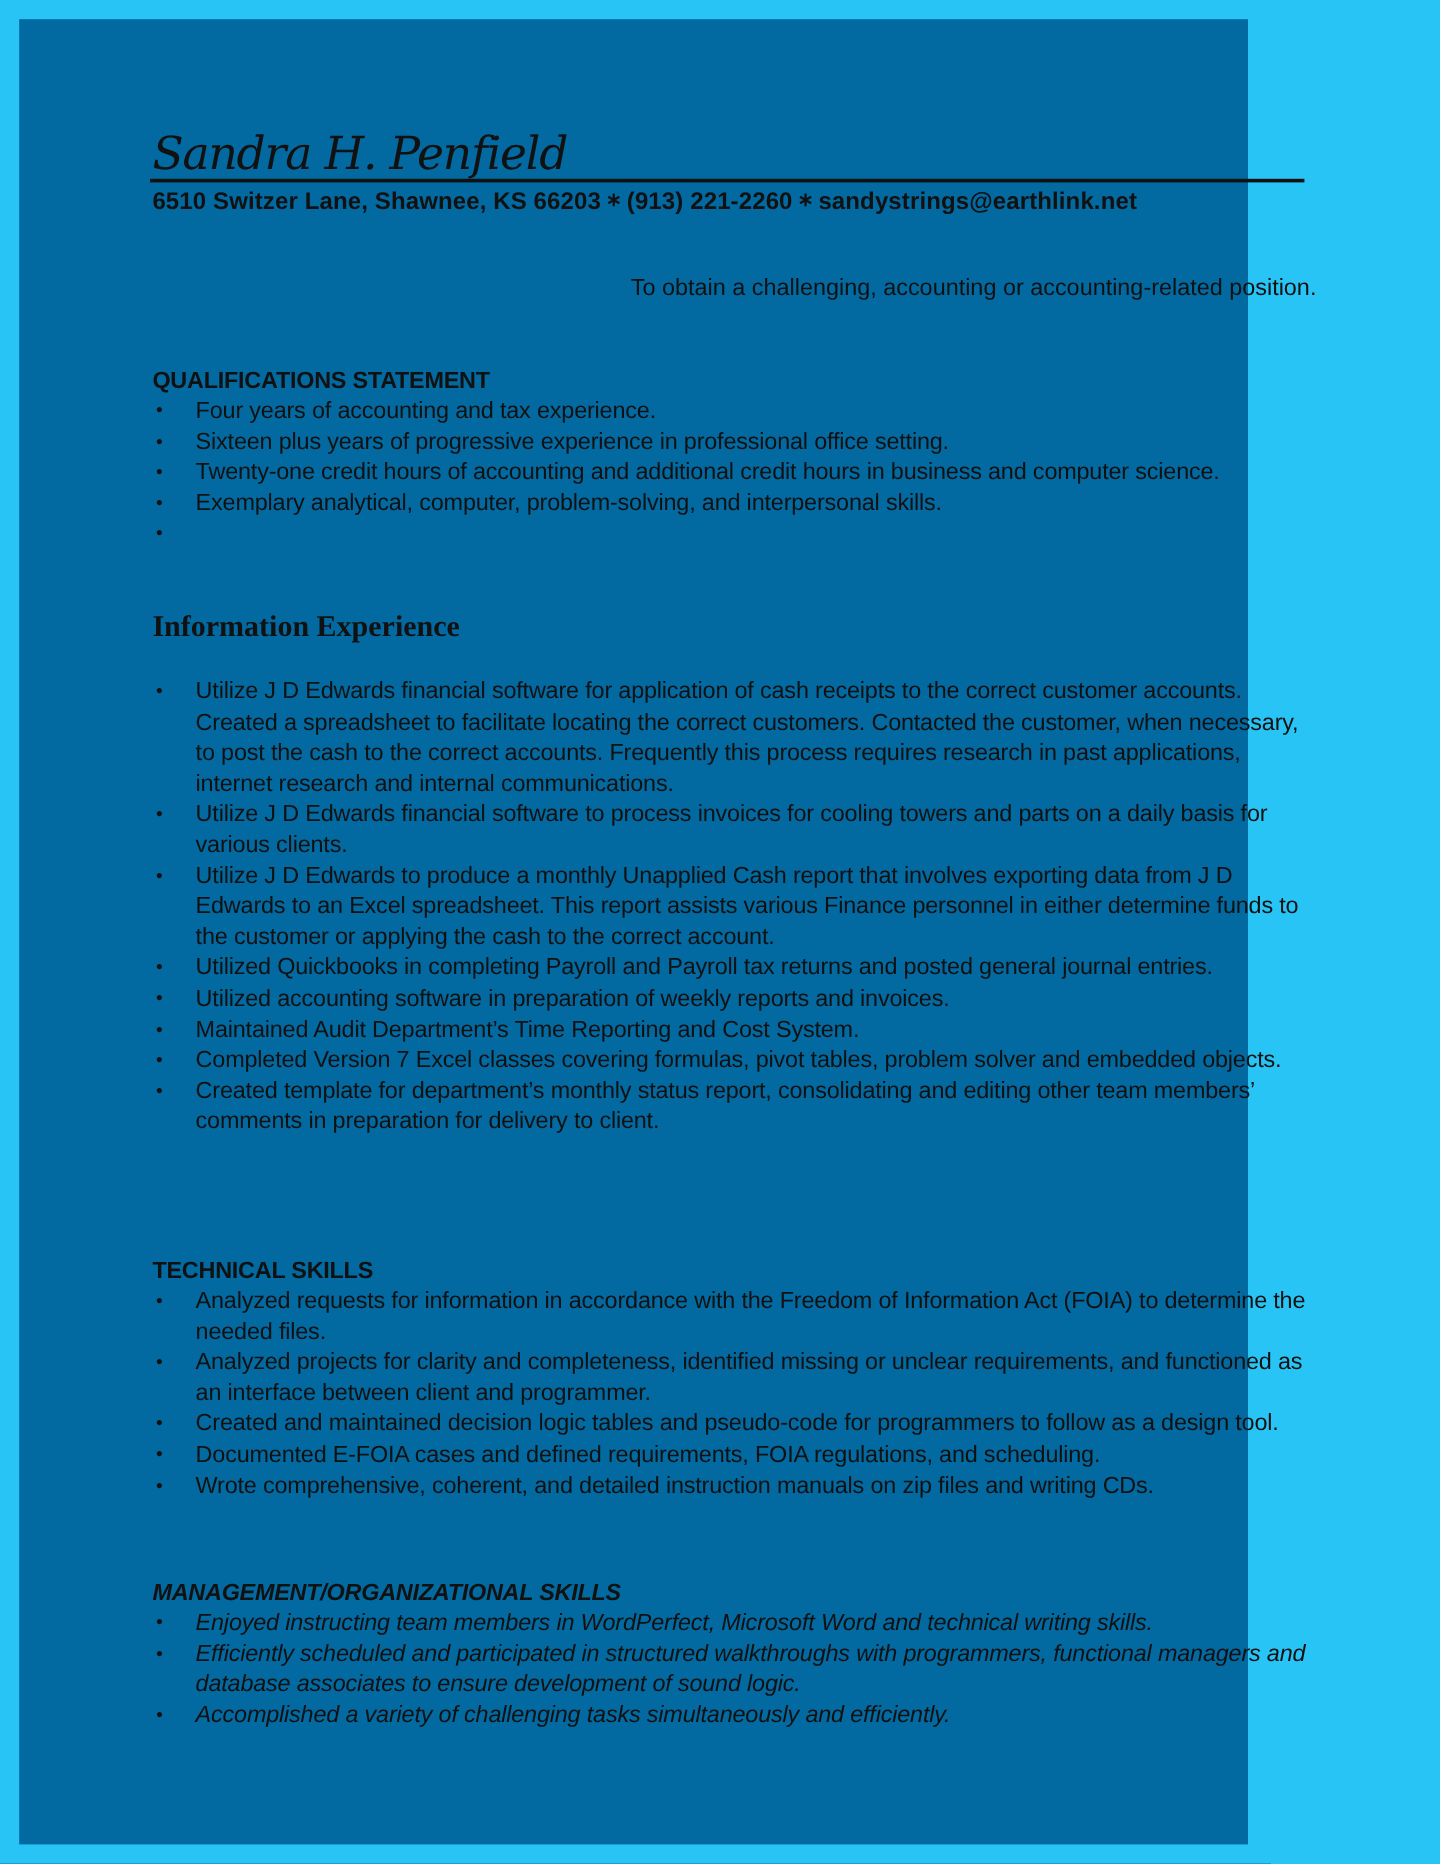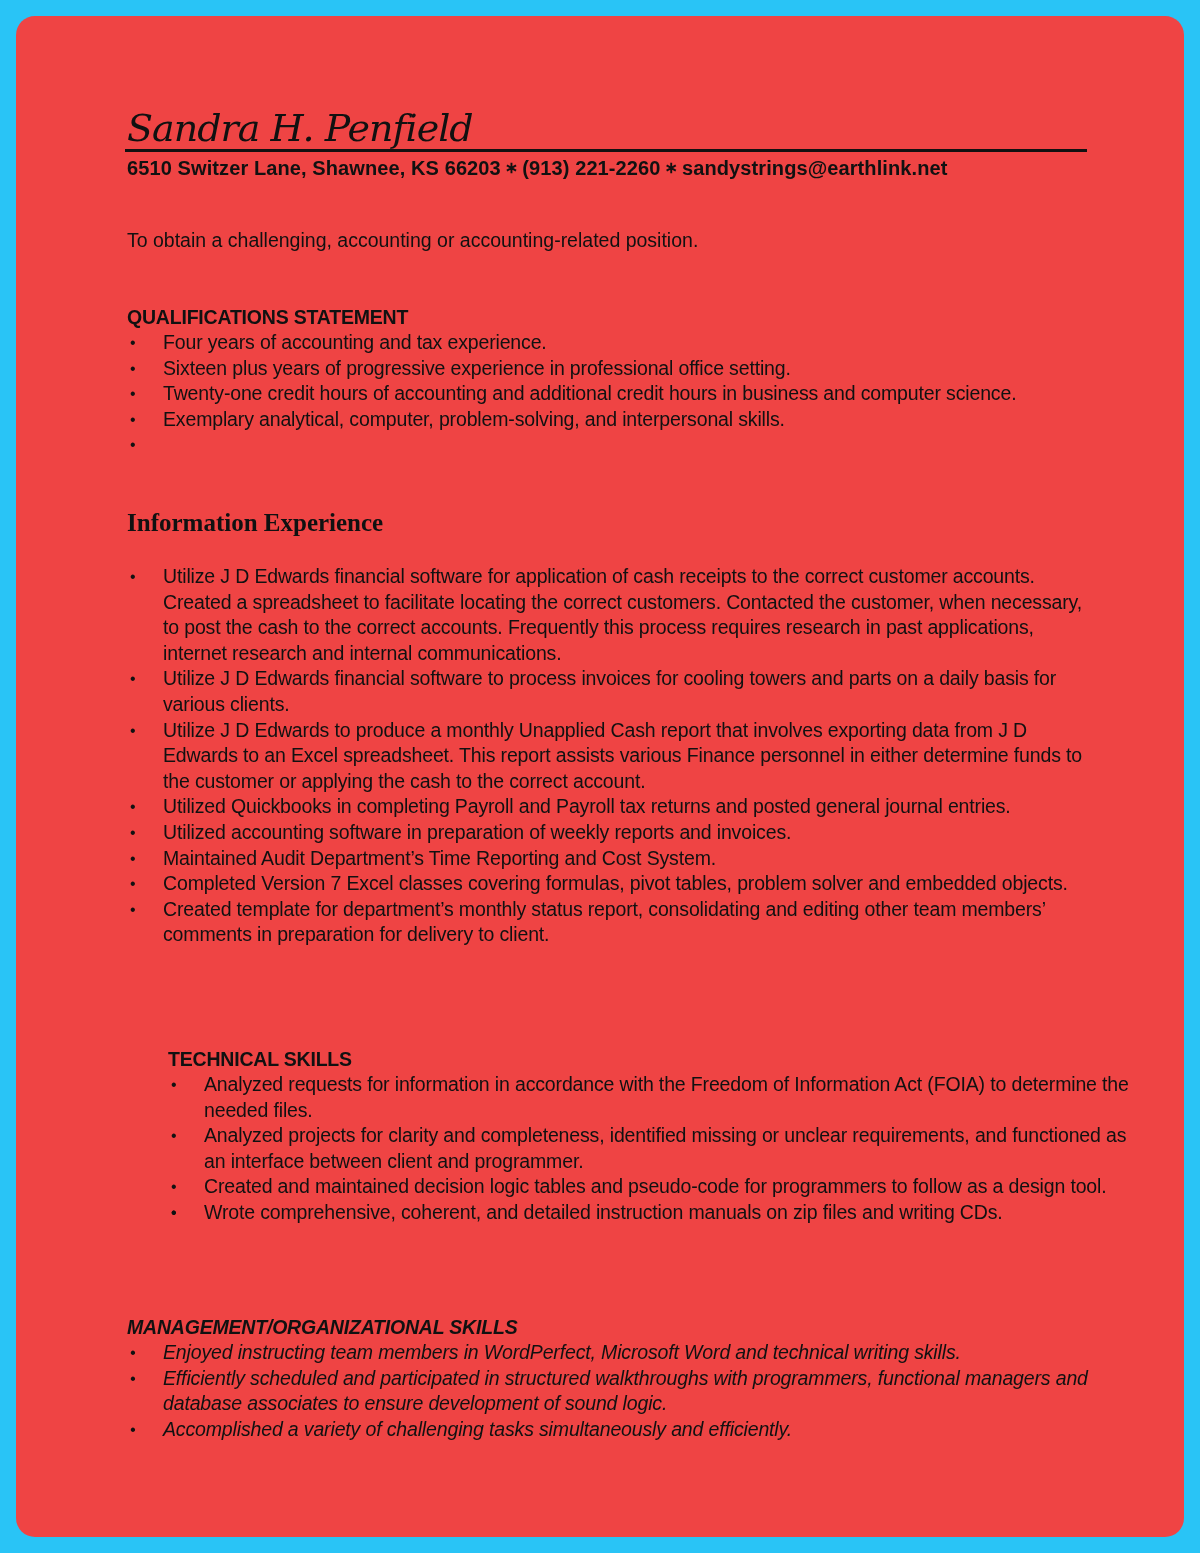--- a/index.html
+++ b/index.html
@@ -5,24 +5,23 @@
     html, body { margin: 0; padding: 0; }
     body {
       width: 1200px; height: 1553px;
       background: #29C4F6;
       position: relative;
       overflow: hidden;
     }
     .page {
       position: absolute;
       left: 16px; top: 16px;
-      width: 1168px; height: 1521px;
-      background: #ef4444;
+      width: 1024px; height: 1521px;
+      background: #0369a1;
       box-sizing: border-box;
-      border-radius: 19px;
     }
     .content {
       position: absolute;
       left: 111px; top: 0;
       width: 960px;
       color: #111;
       font-family: "Liberation Sans", sans-serif;
     }
     .name {
       position: absolute;
@@ -53,21 +52,21 @@
     .section { position: absolute; left: 0; width: 970px; }
     .h-caps {
       font-size: 19.5px; font-weight: bold; margin: 0;
       line-height: 26px; letter-spacing: -0.2px;
     }
     .h-serif {
       font-family: "Liberation Serif", serif;
       font-size: 25px; font-weight: bold; margin: 0;
       line-height: 30px;
     }
-    .para { font-size: 19.5px; line-height: 25.6px; margin: 0; }
+    .para { font-size: 19.5px; line-height: 25.6px; margin: 0; text-align: right; }
     ul.bl { list-style: none; margin: 0; padding: 0; }
     ul.bl li {
       position: relative;
       padding-left: 36px;
       font-size: 19.5px;
       line-height: 25.6px;
       letter-spacing: -0.15px;
     }
     ul.bl li .bullet {
       position: absolute; left: 3px; top: 0;
@@ -111,27 +110,27 @@
           <li><span class="bullet">•</span><span>Utilize J D Edwards financial software to process invoices for cooling towers and parts on a daily basis for various clients.</span></li>
           <li><span class="bullet">•</span><span>Utilize J D Edwards to produce a monthly Unapplied Cash report that involves exporting data from J D Edwards to an Excel spreadsheet. This report assists various Finance personnel in either determine funds to the customer or applying the cash to the correct account.</span></li>
           <li><span class="bullet">•</span><span>Utilized Quickbooks in completing Payroll and Payroll tax returns and posted general journal entries.</span></li>
           <li><span class="bullet">•</span><span>Utilized accounting software in preparation of weekly reports and invoices.</span></li>
           <li><span class="bullet">•</span><span>Maintained Audit Department’s Time Reporting and Cost System.</span></li>
           <li><span class="bullet">•</span><span>Completed Version 7 Excel classes covering formulas, pivot tables, problem solver and embedded objects.</span></li>
           <li><span class="bullet">•</span><span>Created template for department’s monthly status report, consolidating and editing other team members’ comments in preparation for delivery to client.</span></li>
         </ul>
     </div>
 
-    <div class="section" style="top:1030px;margin-left:41px;">
+    <div class="section" style="top:1030px;">
       <h3 class="h-caps">TECHNICAL SKILLS</h3>
       <ul class="bl">
           <li><span class="bullet">•</span><span>Analyzed requests for information in accordance with the Freedom of Information Act (FOIA) to determine the needed files.</span></li>
           <li><span class="bullet">•</span><span>Analyzed projects for clarity and completeness, identified missing or unclear requirements, and functioned as an interface between client and programmer.</span></li>
           <li><span class="bullet">•</span><span>Created and maintained decision logic tables and pseudo-code for programmers to follow as a design tool.</span></li>
-          <li><span class="bullet">•</span></li>
+          <li><span class="bullet">•</span><span>Documented E-FOIA cases and defined requirements, FOIA regulations, and scheduling.</span></li>
           <li><span class="bullet">•</span><span>Wrote comprehensive, coherent, and detailed instruction manuals on zip files and writing CDs.</span></li>
         </ul>
     </div>
 
     <div class="section" style="top:1298px;font-style:italic;">
       <h3 class="h-caps">MANAGEMENT/ORGANIZATIONAL SKILLS</h3>
       <ul class="bl">
           <li><span class="bullet">•</span><span>Enjoyed instructing team members in WordPerfect, Microsoft Word and technical writing skills.</span></li>
           <li><span class="bullet">•</span><span>Efficiently scheduled and participated in structured walkthroughs with programmers, functional managers and database associates to ensure development of sound logic.</span></li>
           <li><span class="bullet">•</span><span>Accomplished a variety of challenging tasks simultaneously and efficiently.</span></li>

